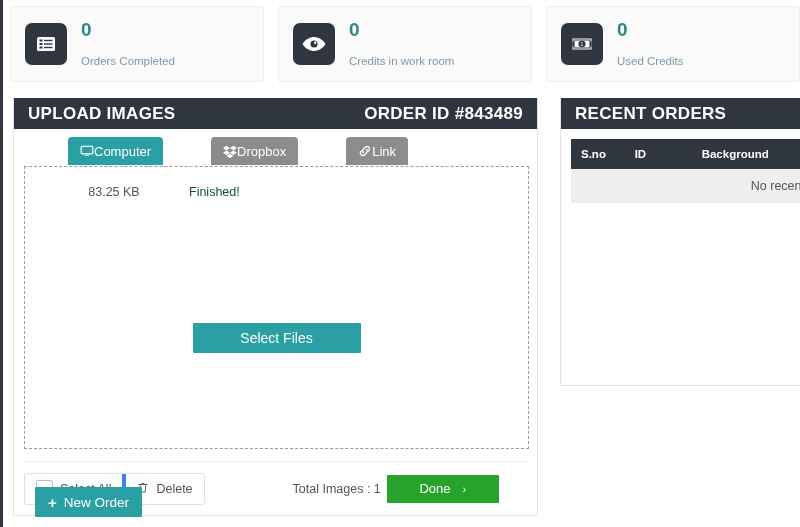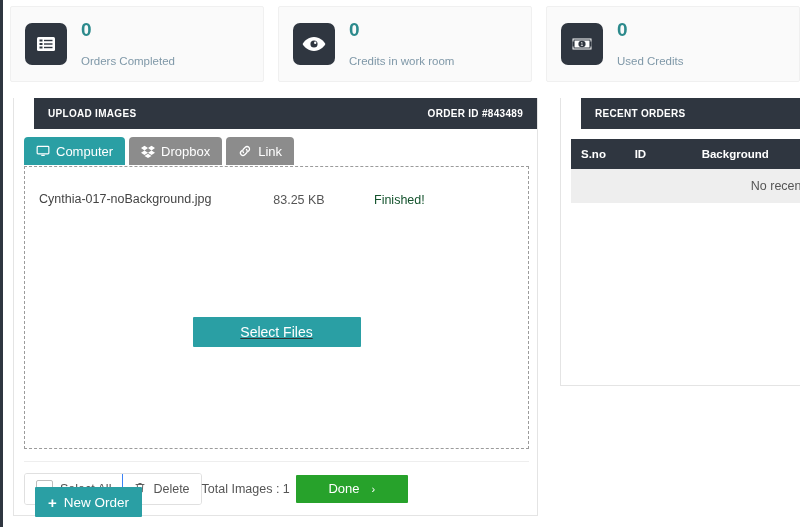--- a/index.html
+++ b/index.html
@@ -83,47 +83,46 @@
     box-sizing: border-box;
   }
   .panel-head {
     background: #2f3640;
     color: #ffffff;
     height: 31px;
     display: flex;
     align-items: center;
     justify-content: space-between;
     padding: 0 14px;
-    font-size: 10px;
+    font-size: 17px;
     font-weight: bold;
     letter-spacing: 0.3px;
     box-sizing: border-box;
-    margin-left: 20px;
   }
   .panel-body-left {
     padding: 8px 10px 0 10px;
     height: 386px;
     box-sizing: border-box;
     position: relative;
   }
 
   
   .tabs { display: flex; gap: 4px; position: relative; z-index: 3; }
   .tab {
     height: 28px;
     display: inline-flex;
     align-items: center;
-    gap: 6px;
     padding: 0 12px;
     border-radius: 4px 4px 0 0;
     font-size: 13px;
     color: #ffffff;
     background: #8c8c8c;
     cursor: pointer;
     box-sizing: border-box;
+    margin-left: 44px;
   }
   .tab.active { background: #2a9fa4; }
   .tab svg { display: block; }
 
   
   .dropzone {
     position: absolute;
     left: 10px; top: 37px;
     width: 505px; height: 283px;
     border: 1px dashed #9b9b9b;
@@ -143,25 +142,24 @@
   }
   .file-name {
     width: 185px;
     line-height: 29px;
     color: #444;
   }
   .file-size { width: 150px; color: #555; text-align: center; }
   .file-status { color: #14532d; }
   .select-files-wrap {
     position: absolute;
-    left: 0; top: 150px;
+    left: 0; top: 156px;
     width: 100%;
     display: flex;
     justify-content: center;
-    text-decoration: underline;
   }
   .select-files-btn {
     background: #2a9fa4;
     color: #ffffff;
     border: none;
     width: 168px;
     height: 30px;
     font-size: 14px;
     font-family: "Liberation Sans", sans-serif;
     cursor: pointer;
@@ -191,29 +189,30 @@
   .btn-group .gitem {
     display: inline-flex;
     align-items: center;
     gap: 7px;
     padding: 0 11px;
     font-size: 12.5px;
     color: #555;
     cursor: pointer;
     background: #ffffff;
   }
-  .btn-group .gitem + .gitem { border-left: 1px solid #3b82f6; }
+  .btn-group .gitem + .gitem { border-left: 4px solid #3b82f6; }
   .chkbox {
     width: 15px; height: 15px;
     border: 1px solid #bdbdbd;
     border-radius: 2px;
     background: #fff;
     display: inline-block;
   }
   .total-images {
+    margin-left: 88px;
     font-size: 12.5px;
     color: #555;
   }
   .done-btn {
     margin-left: 6px;
     background: #27a22b;
     color: #fff;
     border: none;
     width: 112px; height: 28px;
     font-size: 13px;
@@ -377,21 +376,20 @@
               <path d="M9.5 14.5a4.2 4.2 0 010-6l3-3a4.2 4.2 0 016 6l-1.5 1.5" fill="none" stroke="#ffffff" stroke-width="2.2" stroke-linecap="round"></path>
               <path d="M14.5 9.5a4.2 4.2 0 010 6l-3 3a4.2 4.2 0 01-6-6L7 11" fill="none" stroke="#ffffff" stroke-width="2.2" stroke-linecap="round"></path>
             </svg>
           </span>
           <span>Link</span>
         </div>
       </div>
 
       <div class="dropzone">
         <div class="file-row">
-          <div class="file-name">Cynthia-017-noBackground.jpg</div>
           <div class="file-size">83.25 KB</div>
           <div class="file-status">Finished!</div>
         </div>
         <div class="select-files-wrap">
           <button class="select-files-btn">Select Files</button>
         </div>
       </div>
 
       <div class="action-bar">
         <div class="btn-group">

